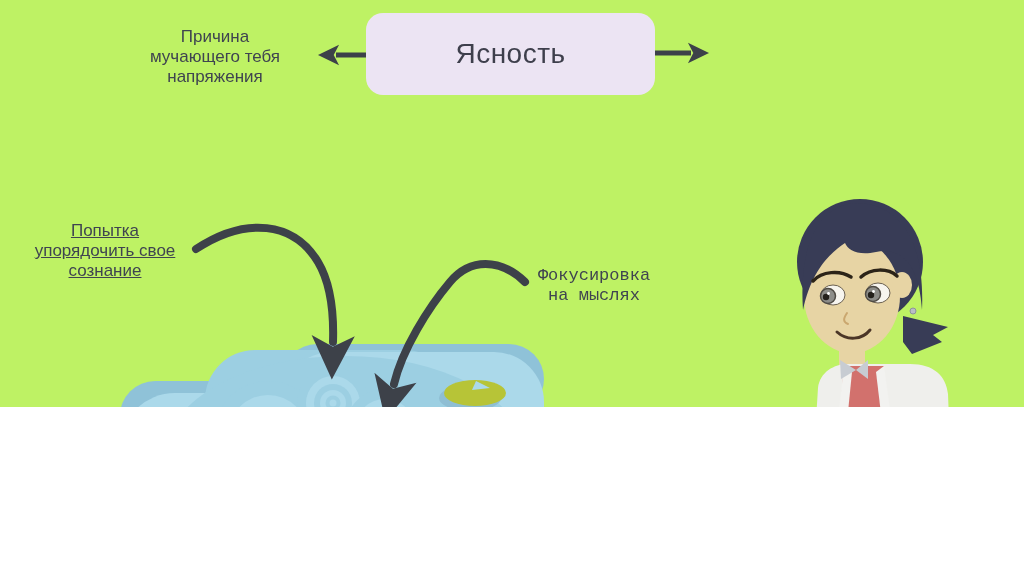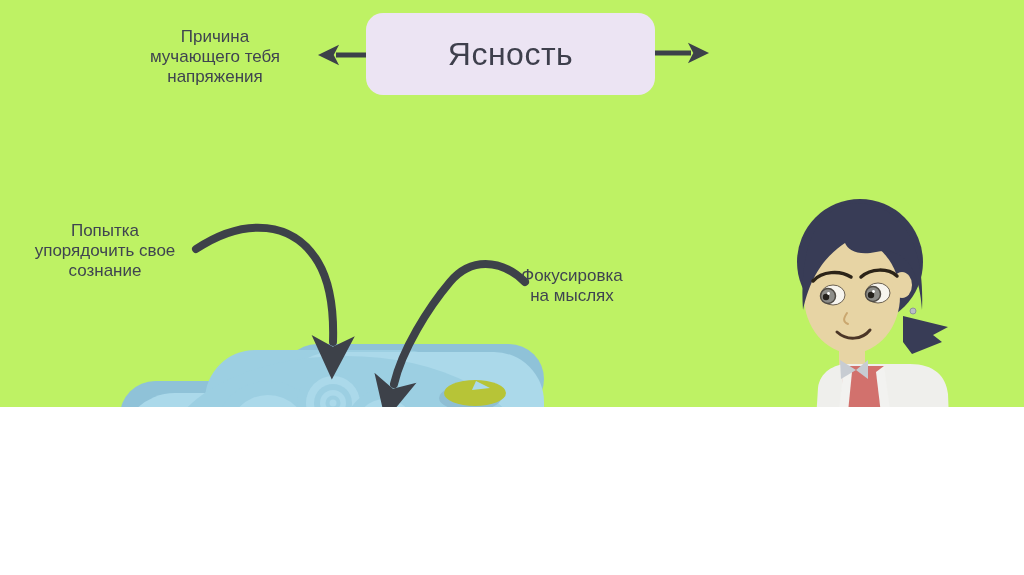--- a/index.html
+++ b/index.html
@@ -7,28 +7,28 @@
     position:relative;width:1024px;height:407px;background:#bef264;overflow:hidden;
     font-family:"Liberation Sans","DejaVu Sans",sans-serif;
   }
   .art{position:absolute;left:0;top:0;width:1024px;height:575px;display:block;}
   .label{
     position:absolute;color:var(--text,#3f4450);font-size:17px;line-height:20px;
     white-space:pre-line;z-index:2;
   }
   .label-cause{left:115px;top:27px;width:200px;text-align:center;}
   .label-why{left:722px;top:33px;width:215px;text-align:left;}
-  .label-order{left:15px;top:221px;width:180px;text-align:center;}
-  .label-focus{left:482px;top:266px;width:180px;text-align:center;}
+  .label-order{left:15px;top:221px;width:180px;text-align:center;text-decoration:underline;}
+  .label-focus{left:504px;top:266px;width:180px;text-align:center;font-family:Liberation Mono, monospace;}
   .center-box{
     position:absolute;left:366px;top:13px;width:289px;height:82px;
     background:var(--box-bg,#ece4f3);border-radius:17px;display:flex;
     align-items:center;justify-content:center;z-index:1;
   }
-  .center-box span{font-size:32px;color:var(--box-text,#3e3f4c);letter-spacing:0.5px;}
+  .center-box span{font-size:28px;color:var(--box-text,#3e3f4c);letter-spacing:0.5px;}
 </style>
 </head>
 <body>
 
 <div class="stage">
 
   <svg class="art" viewBox="0 0 1024 575" aria-hidden="true">
     <defs>
       <marker id="head-lg" viewBox="0 0 12 12" refX="2.2" refY="6" markerWidth="6" markerHeight="6" orient="auto">
         <path d="M0.6,0.6 L11.6,6 L0.6,11.4 L3.4,6 Z" style="fill:var(--arrow,#3d4149)"></path>

